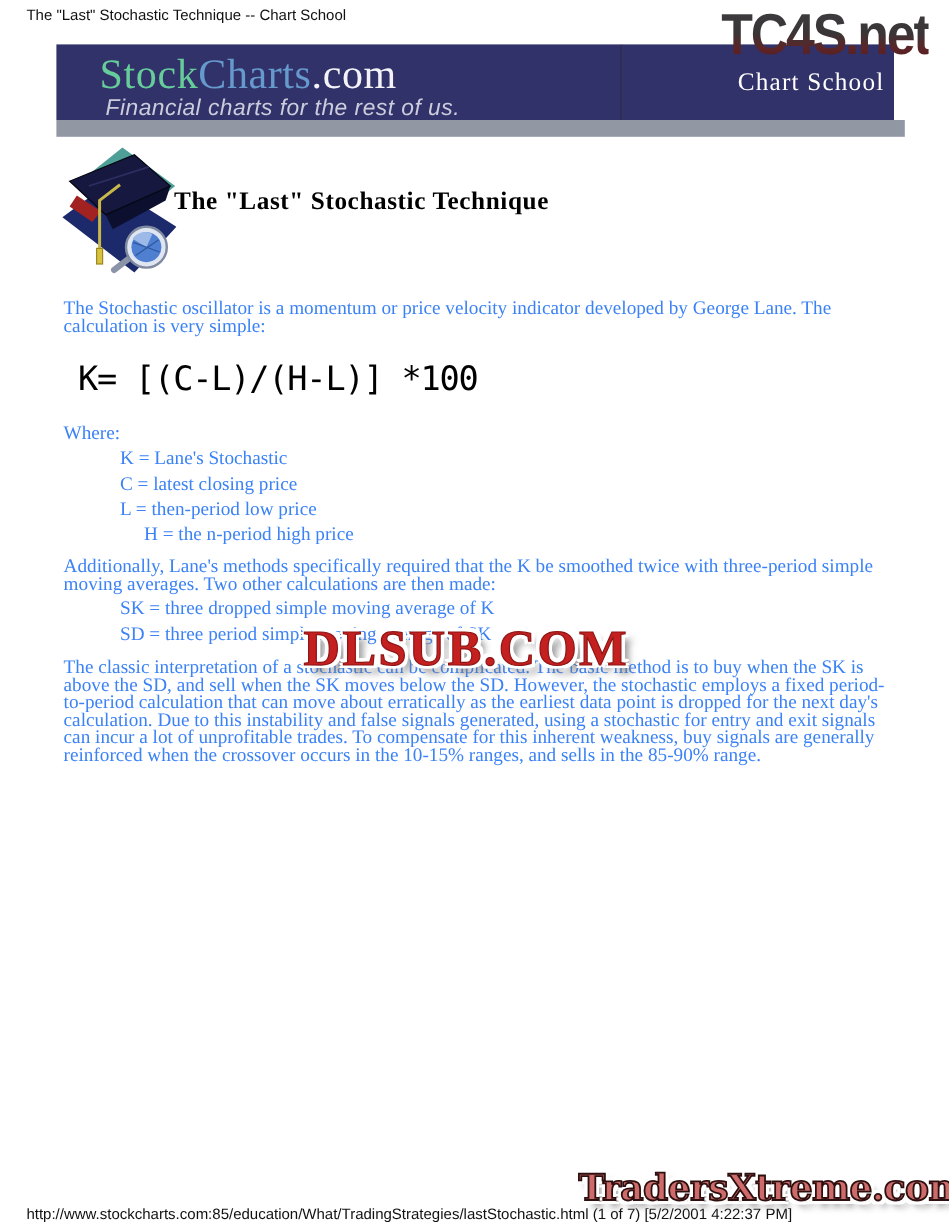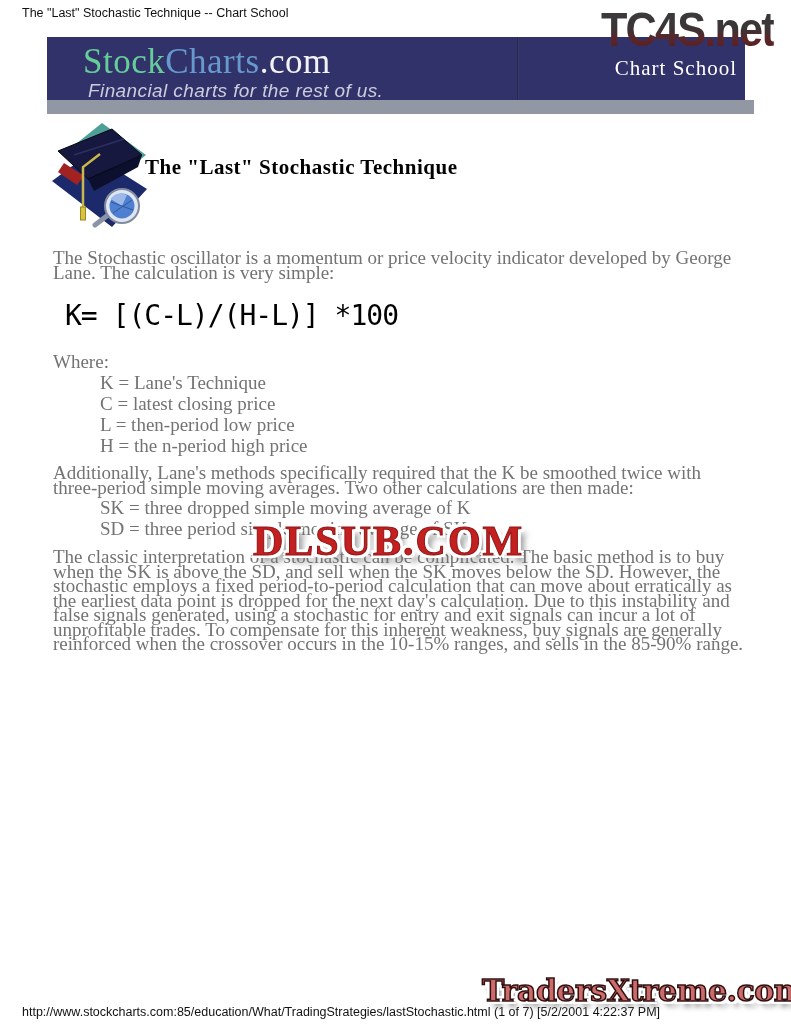--- a/index.html
+++ b/index.html
@@ -88,31 +88,31 @@
   }
 
   
   .article-title {
     position:absolute; left:145px; top:155px;
     font-family:"Liberation Serif", serif;
     font-weight:bold; font-size:21px; letter-spacing:0.5px;
     color:#000; white-space:nowrap;
   }
   .bodytext {
-    font-size:19px; line-height:14.5px; color:#737373;
+    font-size:16px; line-height:14.5px; color:#3b82f6;
   }
   .intro          { position:absolute; left:53px; top:251px; width:692px; }
   .formula {
     position:absolute; left:65px; top:299px;
     font-family:"DejaVu Sans Mono", monospace;
     font-size:28px; letter-spacing:-1px; color:#000; white-space:nowrap;
   }
   .where-label    { position:absolute; left:53px; top:355px; }
   .def-item       { position:absolute; left:100px; white-space:nowrap; }
-  .def-0 { top:376px; } .def-1 { top:397px; } .def-2 { top:418px; } .def-3 { top:439px; }
+  .def-0 { top:376px; } .def-1 { top:397px; } .def-2 { top:418px; } .def-3 { top:439px;margin-left:20px; }
   .additional     { position:absolute; left:53px; top:466px; width:692px; }
   .calc-item      { position:absolute; left:100px; white-space:nowrap; }
   .calc-0 { top:501px; } .calc-1 { top:522px; }
   .interpretation { position:absolute; left:53px; top:550px; width:695px; }
 
   
   .dlsub {
     position:absolute; left:253px; top:486px; z-index:20;
     font-family:"Liberation Serif", serif;
     font-weight:bold; font-size:42px; letter-spacing:2px; line-height:1.1;
@@ -173,21 +173,21 @@
   <line x1="63" y1="92" x2="82" y2="79" stroke="#2e57a0" stroke-width="1"></line>
 </svg>
 
 <h1 class="article-title">The "Last" Stochastic Technique</h1>
 
 <p class="intro bodytext">The Stochastic oscillator is a momentum or price velocity indicator developed by George Lane. The calculation is very simple:</p>
 
 <div class="formula">K= [(C-L)/(H-L)] *100</div>
 
 <div class="where-label bodytext">Where:</div>
-<div class="def-item def-0 bodytext">K = Lane's Technique</div>
+<div class="def-item def-0 bodytext">K = Lane's Stochastic</div>
 <div class="def-item def-1 bodytext">C = latest closing price</div>
 <div class="def-item def-2 bodytext">L = then-period low price</div>
 <div class="def-item def-3 bodytext">H = the n-period high price</div>
 
 <p class="additional bodytext">Additionally, Lane's methods specifically required that the K be smoothed twice with three-period simple moving averages. Two other calculations are then made:</p>
 <div class="calc-item calc-0 bodytext">SK = three dropped simple moving average of K</div>
 <div class="calc-item calc-1 bodytext">SD = three period simple moving average of SK</div>
 
 <p class="interpretation bodytext">The classic interpretation of a stochastic can be complicated. The basic method is to buy when the SK is above the SD, and sell when the SK moves below the SD. However, the stochastic employs a fixed period-to-period calculation that can move about erratically as the earliest data point is dropped for the next day's calculation. Due to this instability and false signals generated, using a stochastic for entry and exit signals can incur a lot of unprofitable trades. To compensate for this inherent weakness, buy signals are generally reinforced when the crossover occurs in the 10-15% ranges, and sells in the 85-90% range.</p>
 

